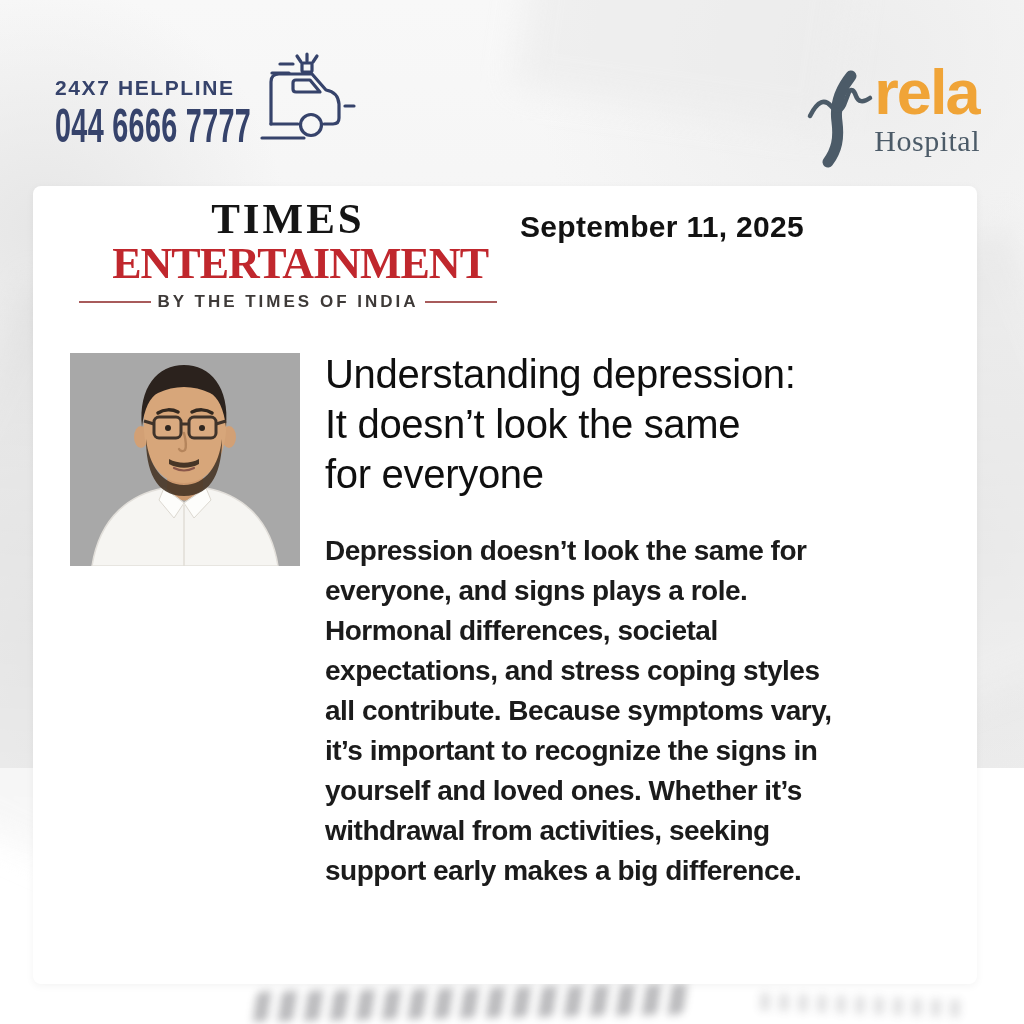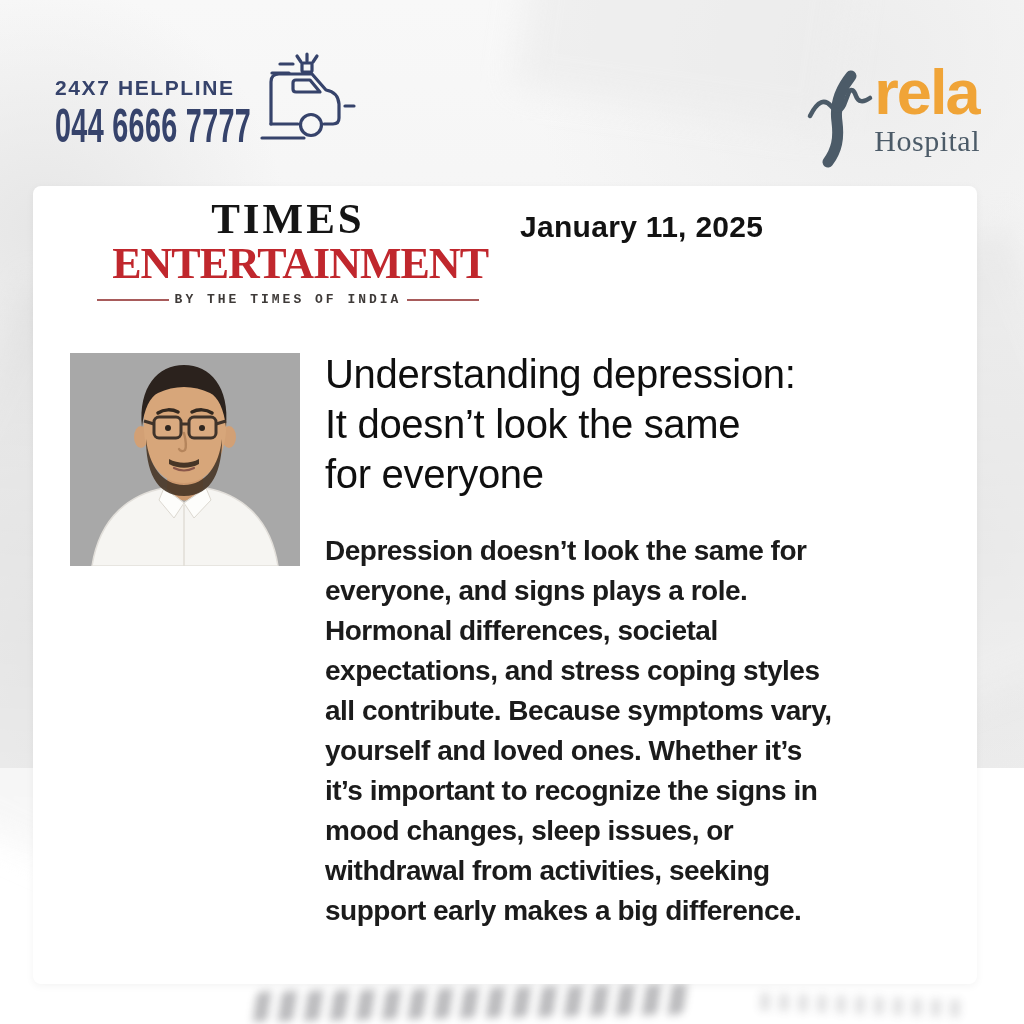--- a/index.html
+++ b/index.html
@@ -58,21 +58,21 @@
   .card{
     position:absolute;left:33px;top:186px;width:944px;height:798px;
     background:#FFFFFF;border-radius:8px;box-shadow:0 2px 8px rgba(0,0,0,.05);
   }
   .toi-logo{position:absolute;left:55px;top:10px;width:400px;text-align:center;}
   .toi-times{font-family:"Liberation Serif",serif;font-weight:700;font-size:43px;
              letter-spacing:3px;color:#151515;line-height:1.05;}
   .toi-ent{font-family:"Liberation Serif",serif;font-weight:700;font-size:44px;
            letter-spacing:-1px;color:#C0272D;line-height:1.05;white-space:nowrap;text-align:right;}
   .toi-tag{display:flex;align-items:center;justify-content:center;gap:6px;margin-top:5px;
-           font-size:13px;font-weight:700;letter-spacing:3px;color:#3e3a38;white-space:nowrap;font-family:Liberation Mono, monospace;}
+           font-size:17px;font-weight:700;letter-spacing:3px;color:#3e3a38;white-space:nowrap;}
   .tag-rule{height:2px;width:72px;background:#a85b5b;flex:0 0 auto;}
 
   .pub-date{position:absolute;left:487px;top:18px;font-size:30px;font-weight:700;
             color:#121212;line-height:1.5;letter-spacing:.3px;}
 
   .photo{position:absolute;left:37px;top:167px;width:230px;height:213px;display:block;}
 
   .article{position:absolute;left:292px;top:163px;width:650px;}
   .article h1{margin:0;font-size:40px;font-weight:400;line-height:50px;
               color:#0f0f0f;letter-spacing:-.3px;}
@@ -129,21 +129,21 @@
       <div class="toi-times">TIMES</div>
       <div class="toi-ent">ENTERTAINMENT</div>
       <div class="toi-tag">
         <span class="tag-rule"></span>
         <span>BY THE TIMES OF INDIA</span>
         <span class="tag-rule"></span>
       </div>
     </div>
 
     <div class="pub-date">
-      <div>January 11, 2025</div>
+      <div>September 11, 2025</div>
     </div>
 
     <svg class="photo" viewBox="0 0 230 213">
       <rect x="0" y="0" width="230" height="213" fill="#A8A8A8"></rect>
       <path d="M97 105 h36 v36 q-18 13 -36 0 z" fill="#cd9a70"></path>
       <path d="M22 213 C30 162 62 141 94 135 L114 150 L136 135 C168 141 200 162 208 213 Z" fill="#f6f5f2" stroke="#e2dfda" stroke-width="1.5"></path>
       <path d="M94 135 L114 150 L104 165 L89 147 Z" fill="#fdfdfb" stroke="#dcd8d0" stroke-width="1"></path>
       <path d="M136 135 L114 150 L124 165 L141 147 Z" fill="#fdfdfb" stroke="#dcd8d0" stroke-width="1"></path>
       <path d="M114 152 v61" stroke="#e0ddd6" stroke-width="1.5"></path>
       <ellipse cx="71" cy="84" rx="7" ry="11" fill="#d2a075"></ellipse>
@@ -172,22 +172,21 @@
         <div>Understanding depression:</div>
         <div>It doesn’t look the same</div>
         <div>for everyone</div>
       </h1>
       <div class="article-body">
         <div>Depression doesn’t look the same for</div>
         <div>everyone, and signs plays a role.</div>
         <div>Hormonal differences, societal</div>
         <div>expectations, and stress coping styles</div>
         <div>all contribute. Because symptoms vary,</div>
+        <div>it’s important to recognize the signs in</div>
         <div>yourself and loved ones. Whether it’s</div>
-        <div>it’s important to recognize the signs in</div>
-        <div>mood changes, sleep issues, or</div>
         <div>withdrawal from activities, seeking</div>
         <div>support early makes a big difference.</div>
       </div>
     </div>
 
   </main>
 </div>
 
 </body></html>

